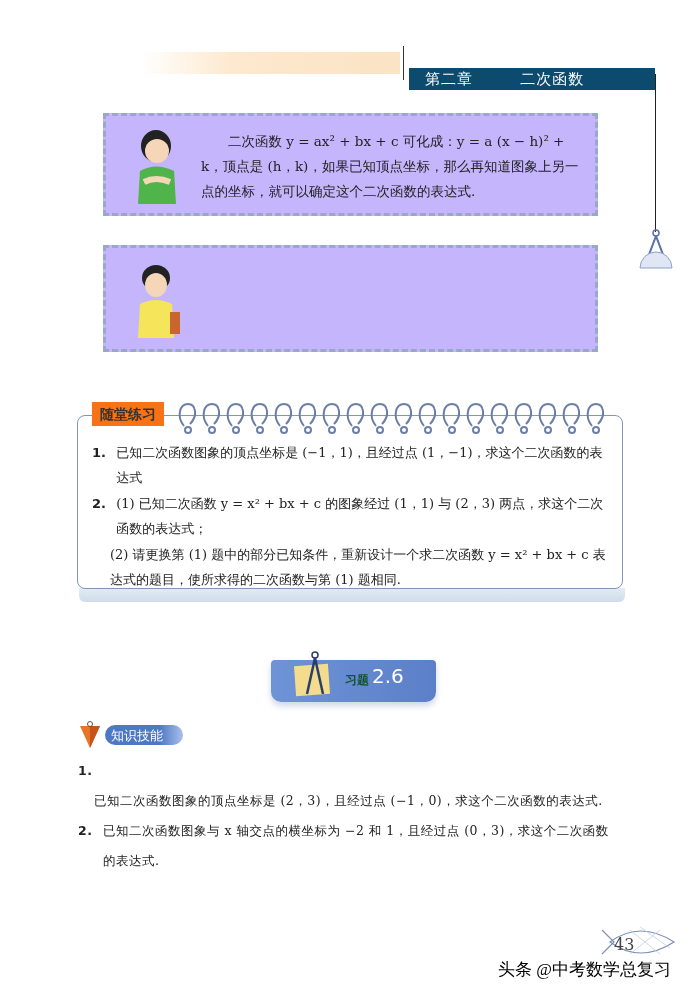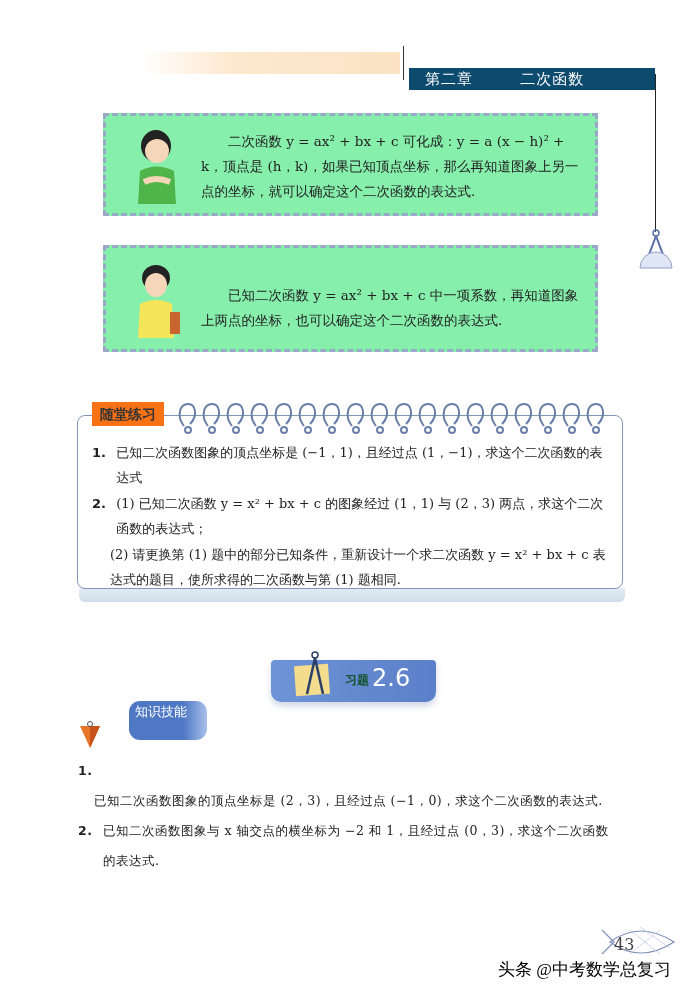--- a/index.html
+++ b/index.html
@@ -10,45 +10,45 @@
   
   .hdr-grad { left:140px; top:52px; width:260px; height:22px;
     background:linear-gradient(90deg, rgba(255,255,255,0) 0%, #fde9cf 35%, #fbe3c4 100%); }
   .hdr-rule { left:403px; top:46px; width:1px; height:34px; background:#333; }
   .hdr-bar { left:409px; top:52px; width:246px; height:22px; background:#0c4a6e;
     color:#fff; font-family:"DejaVu Sans", sans-serif; font-size:15px; line-height:22px;
     padding-left:16px; box-sizing:border-box; letter-spacing:1px; word-spacing:10px; white-space:pre;margin-top:16px; }
   .hdr-vline { left:655px; top:74px; width:1px; height:158px; background:#222; }
 
   
-  .dbox { border:3px dashed #9aa8c8; background:#86efac; box-sizing:border-box; }
+  .dbox { border:3px dashed #9aa8c8; background:#c4b5fd; box-sizing:border-box; }
   .dbox p { margin:0; font-size:13.5px; line-height:25px; }
   .avatar { width:62px; height:78px; }
 
   
   .card { left:77px; top:415px; width:546px; height:174px; border:1.5px solid #8296b6;
     border-radius:8px; background:#fff; box-sizing:border-box; }
   .card-shadow { left:79px; top:588px; width:546px; height:14px;
     background:linear-gradient(#e3ecf5, #cfdce9); border-radius:0 0 6px 6px; }
   .tag { left:92px; top:402px; height:24px; padding:0 8px; background:#f97316;
     font-family:"DejaVu Sans", sans-serif; font-weight:bold; font-size:14px; line-height:24px; color:#333; }
   .rings { left:176px; top:400px; width:450px; height:36px; }
   .q { font-size:13px; line-height:25px; }
 
   
   .banner { left:271px; top:660px; width:165px; height:42px; border-radius:4px 4px 10px 10px;
     background:linear-gradient(90deg,#6e93d6,#5b80c9); box-shadow:0 4px 6px rgba(120,140,180,.35); }
   .note { left:295px; top:665px; width:34px; height:30px; background:#f3dc8e; transform:rotate(-4deg); }
   .banner-label { left:345px; top:672px; color:#14532d; font-family:"DejaVu Sans", sans-serif;
     font-size:12px; font-weight:bold; }
-  .banner-num { left:372px; top:664px; color:#fff; font-family:"DejaVu Sans", sans-serif; font-size:24px; }
+  .banner-num { left:372px; top:664px; color:#fff; font-family:"DejaVu Sans", sans-serif; font-size:20px; }
 
-  .skill-pill { left:105px; top:701px; width:78px; height:39px; border-radius:11px;
+  .skill-pill { left:105px; top:725px; width:78px; height:20px; border-radius:11px;
     background:linear-gradient(90deg,#4f78c4 70%, #a9c0ea 100%); color:#fff;
-    font-family:"DejaVu Sans", sans-serif; font-size:13px; line-height:21px; padding-left:6px; box-sizing:border-box;margin-left:24px; }
+    font-family:"DejaVu Sans", sans-serif; font-size:13px; line-height:21px; padding-left:6px; box-sizing:border-box; }
   .ex { font-size:12.5px; line-height:30px; letter-spacing:0.5px; }
 
   .watermark { left:498px; top:958px; font-family:Liberation Serif, serif; font-size:17px; color:#000000; }
   .pagenum { left:614px; top:935px; font-size:16px; color:#444; }
   b.num { font-family:"DejaVu Sans", sans-serif; }
 </style>
 </head>
 <body>
 
 <div class="abs hdr-grad"></div>
@@ -72,21 +72,20 @@
   <p class="abs" style="left:95px;top:13px;width:385px;text-indent:2em;">二次函数 y = ax² + bx + c 可化成：y = a (x − h)² + k，顶点是 (h，k)，如果已知顶点坐标，那么再知道图象上另一点的坐标，就可以确定这个二次函数的表达式.</p>
 </div>
 
 <div class="abs dbox" style="left:103px;top:245px;width:495px;height:107px;">
   <svg class="abs avatar" style="left:18px;top:12px" viewBox="0 0 62 78">
     <ellipse cx="32" cy="18" rx="14" ry="13" fill="#222"></ellipse>
     <ellipse cx="32" cy="25" rx="11" ry="12" fill="#f6d6b8"></ellipse>
     <path d="M14 78 L16 44 Q32 36 48 44 L50 78 Z" fill="#f4e55a"></path>
     <rect x="46" y="52" width="10" height="22" fill="#c9652e"></rect>
   </svg>
-  <p class="abs" style="left:95px;top:35px;width:385px;text-indent:2em;">已知二次函数 y = ax² + bx + c 中一项系数，再知道图象上两点的坐标，也可以确定这个二次函数的表达式.</p>
 </div>
 
 <div class="abs card-shadow"></div>
 <div class="abs card"></div>
 <div class="abs tag">随堂练习</div>
 <svg class="abs rings" viewBox="0 0 450 36">
   <g fill="none" stroke="#6a7ea8" stroke-width="2">
     <path d="M8 26 C0 16 4 4 12 4 C20 4 22 16 14 24"></path>
       <circle cx="12" cy="30" r="3"></circle>
     <path d="M32 26 C24 16 28 4 36 4 C44 4 46 16 38 24"></path>

